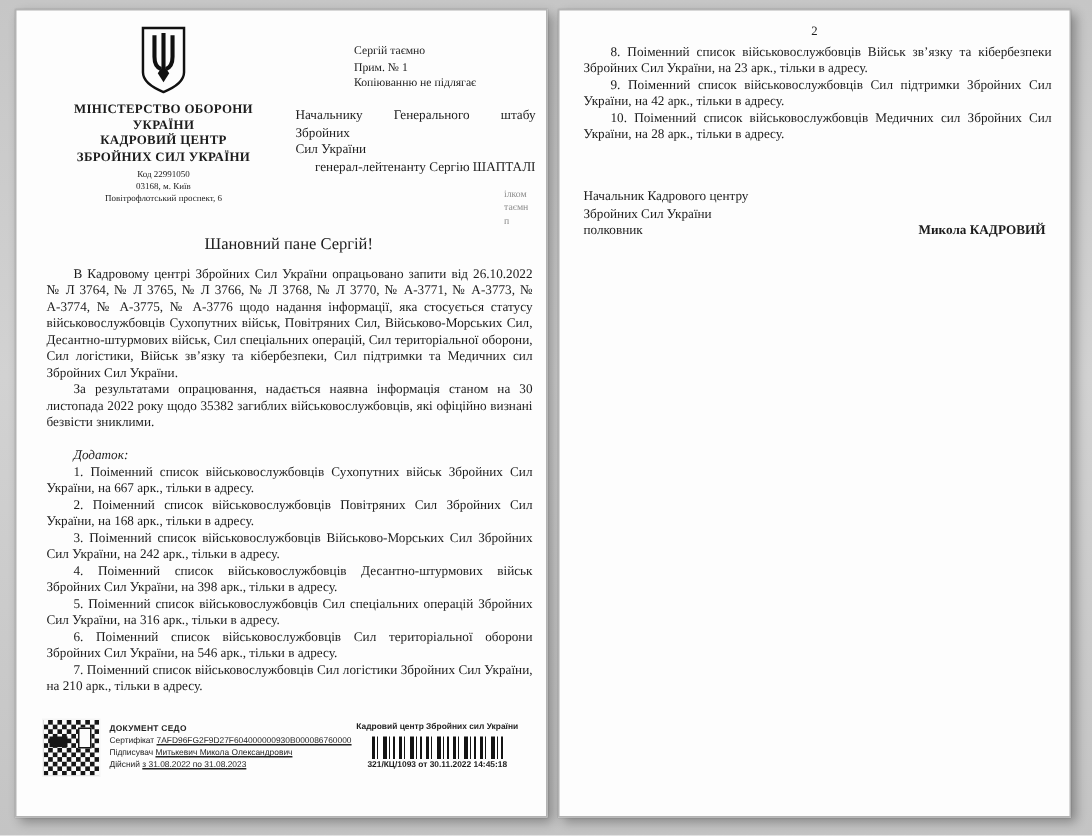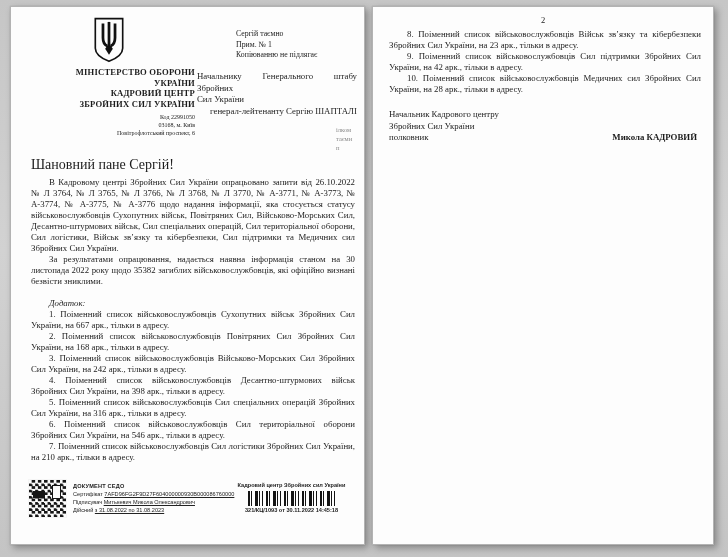--- a/index.html
+++ b/index.html
@@ -13,34 +13,34 @@
   }
   .page{
     position:absolute;top:6px;height:537px;background:#fdfdfd;
     border:1px solid #b3b3b3;
     box-shadow:3px 3px 7px rgba(0,0,0,.32), 0 0 1px rgba(0,0,0,.2);
   }
   #page1{left:10px;width:353px;}
   #page2{left:372px;width:340px;}
 
   
-  .org-block{position:absolute;left:12px;top:10px;width:172px;text-align:right;}
+  .org-block{position:absolute;left:12px;top:10px;width:172px;text-align:center;}
   .emblem{display:block;margin:0 auto 4px auto;}
   .org-line{font-weight:bold;font-size:8.6px;line-height:10.6px;letter-spacing:.2px;}
   .org-code{font-size:6px;line-height:8px;margin-top:4px;}
   .org-addr{font-size:6px;line-height:8px;}
 
   .classification{position:absolute;left:225px;top:22px;font-size:7.8px;line-height:10.5px;}
   .addressee{position:absolute;left:186px;top:64px;width:160px;font-size:8.8px;line-height:11.5px;text-align:justify;}
   .addressee div:last-child{text-align:right;}
 
   .edge-fragment{position:absolute;right:2px;top:118px;width:26px;font-size:6.5px;line-height:9px;color:#8a8a8a;text-align:left;}
 
   
-  .greeting{position:absolute;left:20px;right:10px;top:150px;font-size:14px;}
+  .greeting{position:absolute;left:20px;right:10px;top:150px;text-align:center;font-size:11px;}
   .body-text{position:absolute;left:20px;right:9px;top:170px;font-size:8.8px;line-height:11px;}
   .body-text p{margin:0;text-indent:18px;text-align:justify;}
   .gap{height:11px;}
   .attach-label{text-indent:18px;text-align:center;font-style:italic;}
 
   
   .footer{position:absolute;left:0;right:0;bottom:22px;height:42px;}
   .qr{position:absolute;left:18px;top:0;width:37px;height:37px;
       background:
         repeating-conic-gradient(#161616 0% 25%, #fcfcfc 0% 50%) 0 0/6.2px 6.2px,
@@ -57,21 +57,21 @@
       background:repeating-linear-gradient(90deg,
         #141414 0 2px,#fff 2px 3px,#141414 3px 4px,#fff 4px 7px,
         #141414 7px 10px,#fff 10px 11px,#141414 11px 12px,#fff 12px 14px,
         #141414 14px 15px,#fff 15px 18px);}
   .bc-number{font-size:5.6px;font-weight:bold;line-height:7px;}
 
   
   .pagenum{position:absolute;top:8px;left:0;right:0;text-align:center;font-size:8.5px;}
   .body-text2{position:absolute;left:16px;right:12px;top:22px;font-size:8.8px;line-height:11px;}
   .body-text2 p{margin:0;text-indent:18px;text-align:justify;}
-  .signature{position:absolute;left:16px;right:12px;top:102px;font-size:8.8px;line-height:11.5px;}
+  .signature{position:absolute;left:16px;right:12px;top:118px;font-size:8.8px;line-height:11.5px;}
   .sig-name{position:absolute;right:4px;top:23px;font-weight:bold;}
 </style>
 </head>
 <body>
 
 <div class="page" id="page1">
 
   <div class="org-block">
     <svg class="emblem" width="34" height="46" viewBox="0 0 60 84">
       <path d="M5 3 h50 v54 q0 14 -25 24 q-25 -10 -25 -24 Z" fill="none" stroke="#111" stroke-width="3"></path>

